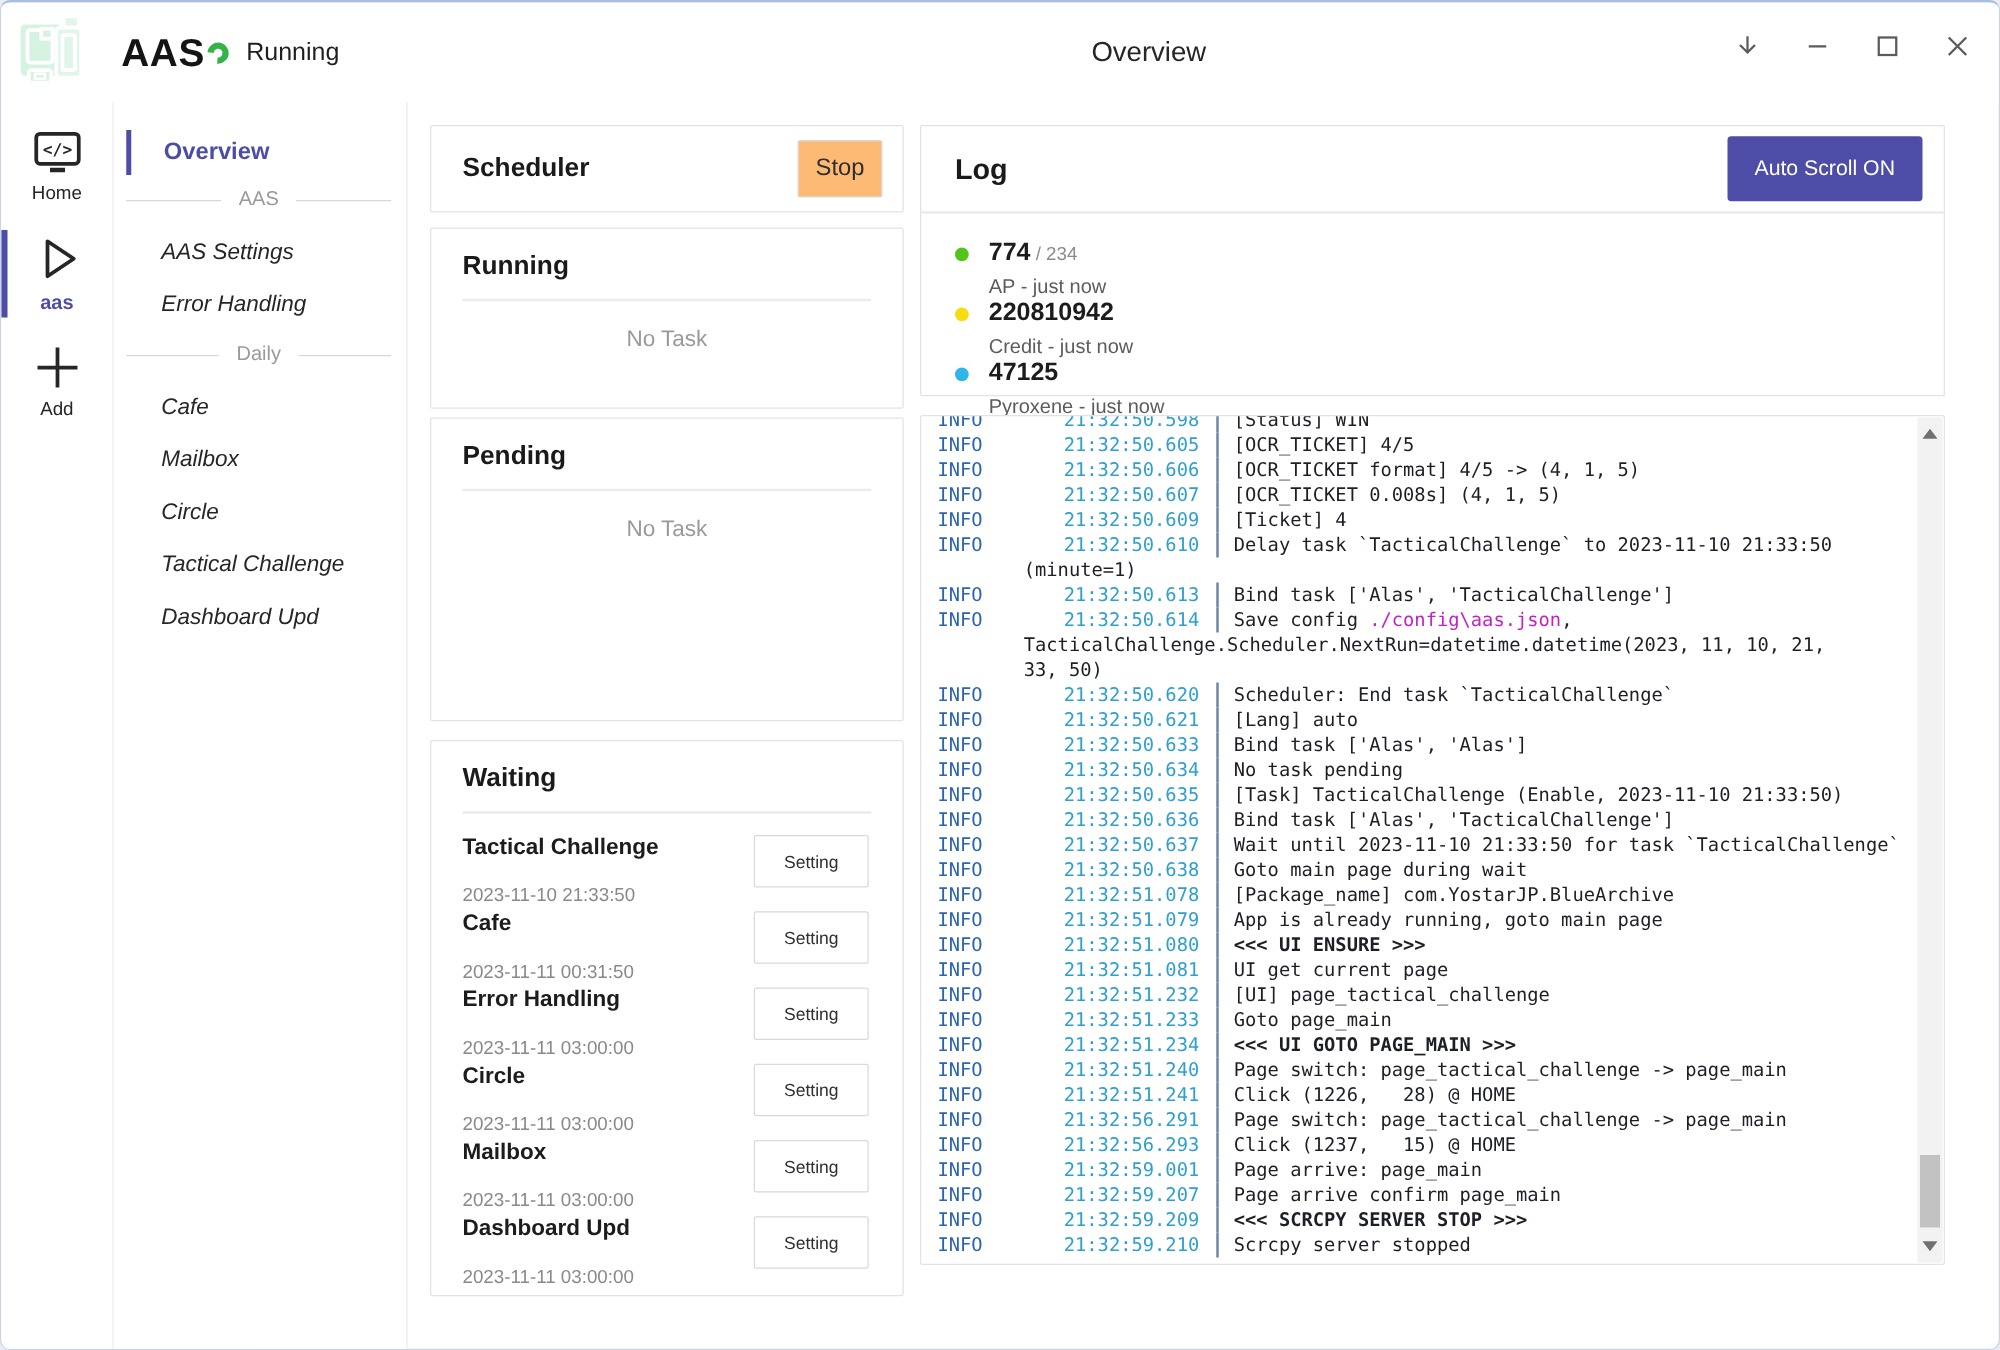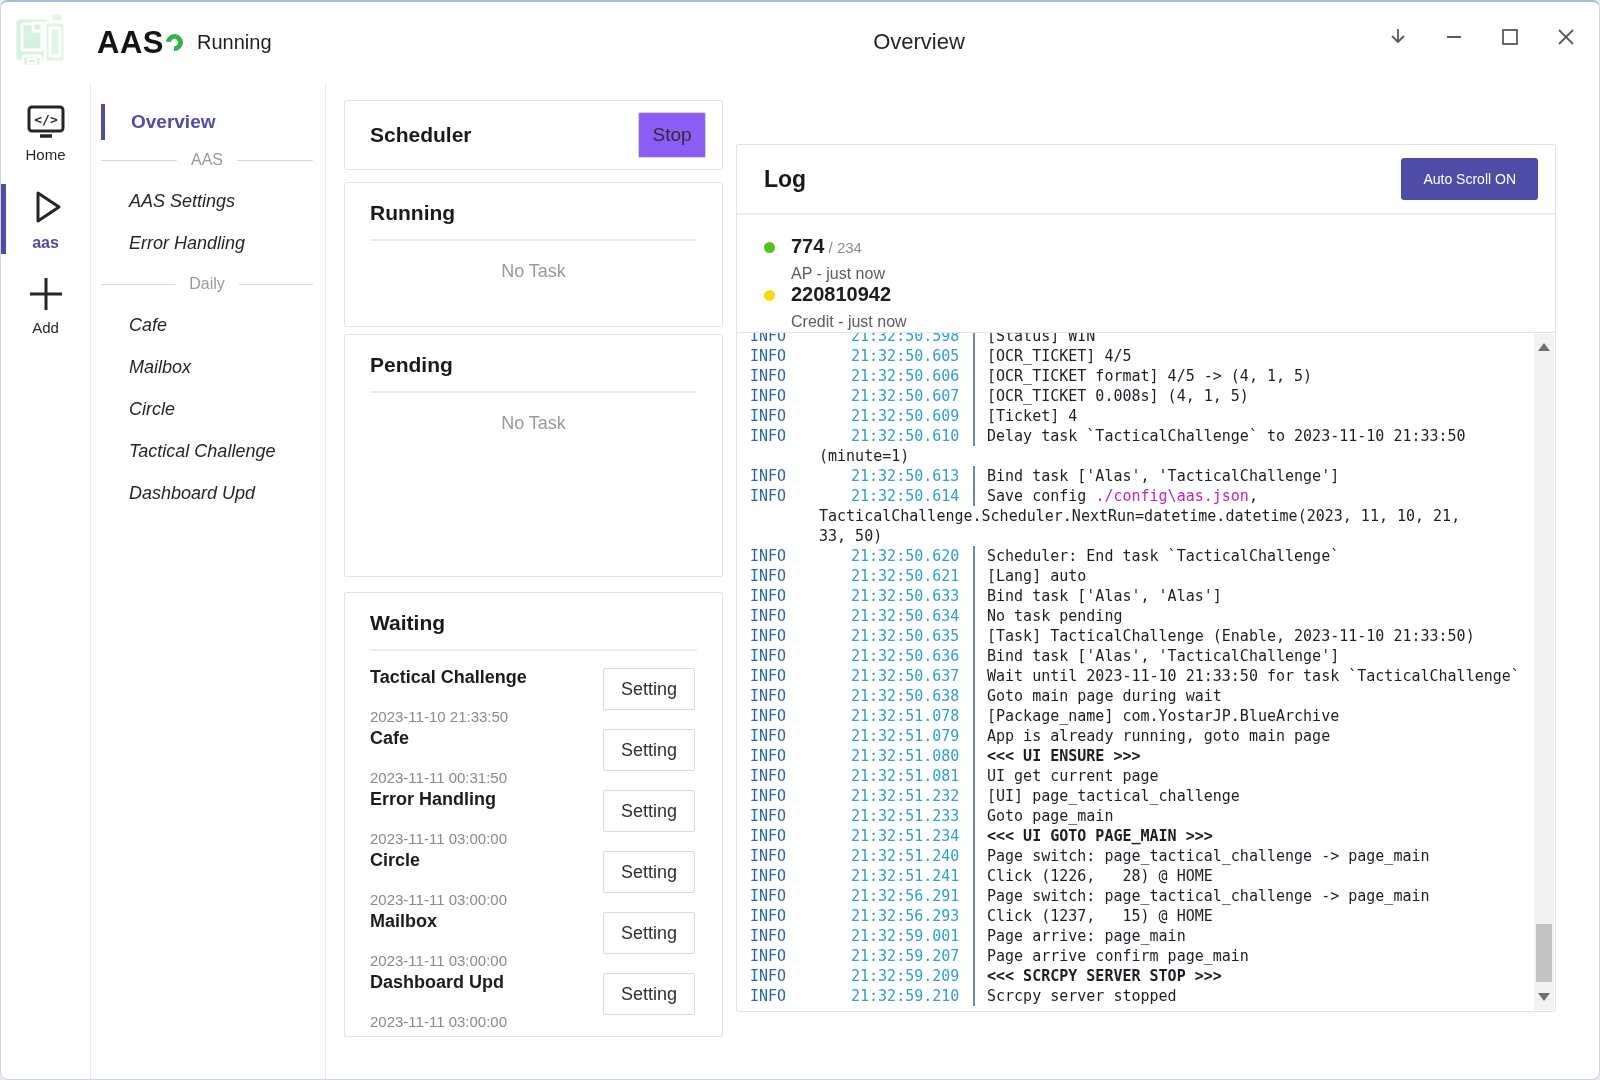--- a/index.html
+++ b/index.html
@@ -34,40 +34,40 @@
   .sec .ln { flex:1; height:1px; background:#d8d8d8; }
   .sec .sec-t { margin:0 14px; }
   .subnav-item { height:42px; line-height:42px; padding-left:38px; font-size:18px; color:#262626; cursor:default;font-style:italic; }
 
   
   .card { position:absolute; background:#fff; border:1px solid #e3e3e3; border-radius:2px; }
   .card-title { font-size:21px; font-weight:700; color:#1a1a1a; }
   .hdiv { height:2px; background:#ececec; margin:0 25px; }
 
   #card-scheduler { left:343px; top:98px; width:379px; height:70px; display:flex; align-items:center; justify-content:space-between; padding:0 16px 0 25px; }
-  .stop-btn { width:68px; height:46px; background:#8b5cf6; border:1px solid #d9d9d9; border-radius:2px; font-size:19px; color:#2f2f2f; font-family:inherit; }
+  .stop-btn { width:68px; height:46px; background:#fdba74; border:1px solid #d9d9d9; border-radius:2px; font-size:19px; color:#2f2f2f; font-family:inherit; }
 
   #card-running { left:343px; top:180px; width:379px; height:145px; }
   #card-pending { left:343px; top:332px; width:379px; height:243px; }
   .card .t-row { padding:18px 25px 14px 25px; }
   .no-task { text-align:center; margin-top:20px; font-size:18px; color:#9a9a9a; }
 
   #card-waiting { left:343px; top:590px; width:379px; height:445px; }
   .wait-items { padding:12px 27px 0 25px; }
   .wait-item { position:relative; height:61px; }
   .wait-item .nm { font-size:18px; font-weight:700; color:#1c1c1c; padding-top:4px; }
   .wait-item .dt { font-size:15px; color:#8a8a8a; margin-top:20px; }
   .setting-btn { position:absolute; right:0; top:5px; width:92px; height:42px; background:#fff; border:1px solid #d9d9d9;
-                 border-radius:2px; font-size:18px; color:#2f2f2f; font-family:inherit;margin-left:44px; }
-
-  
-  #card-log { left:735px; top:98px; width:820px; height:217px;margin-top:44px; }
+                 border-radius:2px; font-size:14px; color:#2f2f2f; font-family:inherit;margin-left:44px; }
+
+  
+  #card-log { left:735px; top:98px; width:820px; height:217px; }
   .log-head { height:70px; display:flex; align-items:center; justify-content:space-between; padding:0 17px 0 27px; border-bottom:2px solid #ececec; }
   .log-head .card-title { font-size:23px; }
-  .autoscroll-btn { height:42px; padding:0 22px; background:#4d4da8; color:#fff; border:none; border-radius:3px; font-size:14px; font-family:inherit; }
+  .autoscroll-btn { height:52px; padding:0 22px; background:#4d4da8; color:#fff; border:none; border-radius:3px; font-size:17px; font-family:inherit; }
   .stats { display:flex; padding:20px 0 0 27px;flex-direction:column; }
   .stat { width:197px; display:flex; }
   .dot { width:11px; height:11px; border-radius:50%; margin:7px 16px 0 0; flex:none; }
   .stat .val { font-size:20px; font-weight:700; color:#1c1c1c; }
   .stat .suf { font-size:15px; font-weight:400; color:#8c8c8c; }
   .stat .sublbl { font-size:16px; color:#5c5c5c; margin-top:7px; }
 
   
   #log-output { left:735px; top:330px; width:820px; height:680px; overflow:hidden; }
   .log-lines { margin-top:-7px; font-family:"DejaVu Sans Mono", monospace; font-size:15px; line-height:20px; }

